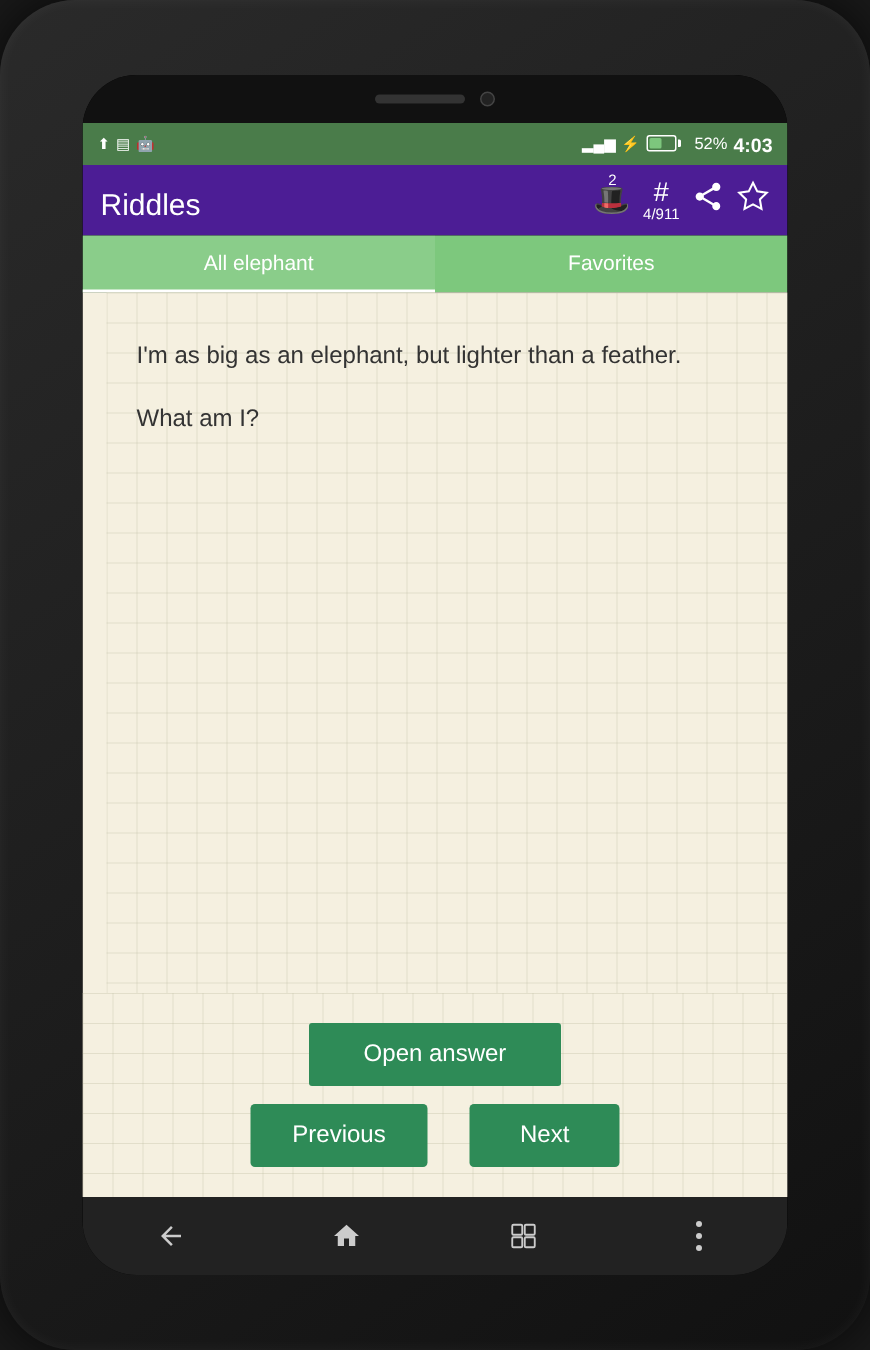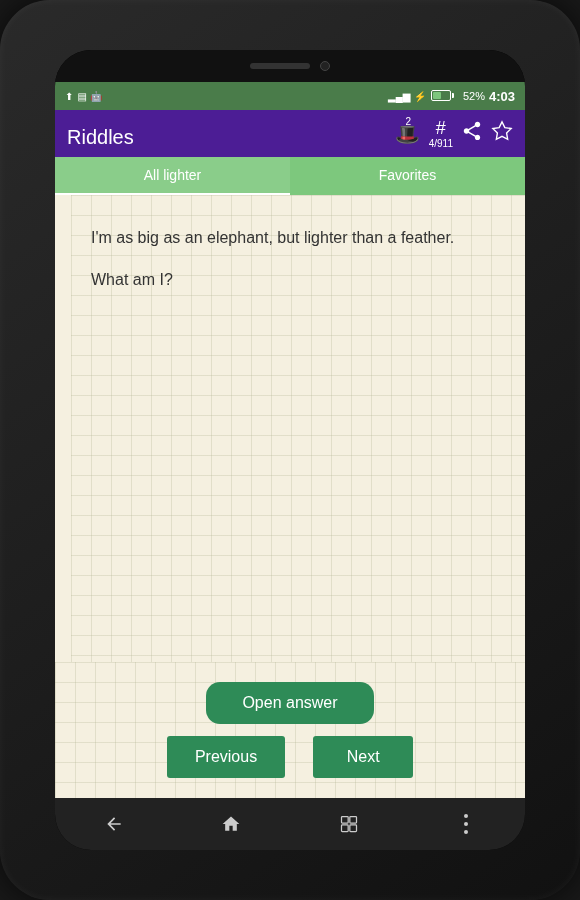--- a/index.html
+++ b/index.html
@@ -227,21 +227,21 @@
       background-size: 20px 20px;
     }
 
     .btn-open-answer {
       background: #2e8b57;
       color: #fff;
       border: none;
       padding: 12px 36px;
       font-size: 16px;
       cursor: pointer;
-      border-radius: 14px;
+      border-radius: 2px;
       min-width: 160px;
     }
 
     .btn-row {
       display: flex;
       gap: 28px;
     }
 
     .btn-nav {
       background: #2e8b57;
@@ -328,21 +328,21 @@
         <div class="header-icon-btn">
           <svg width="22" height="22" viewBox="0 0 24 24" fill="none" stroke="white" stroke-width="1.5">
             <polygon points="12,2 15.09,8.26 22,9.27 17,14.14 18.18,21.02 12,17.77 5.82,21.02 7,14.14 2,9.27 8.91,8.26"></polygon>
           </svg>
         </div>
       </div>
     </div>
 
     <div class="tab-bar">
       <div class="tab-item active">
-        <span>All lighter</span>
+        <span>All elephant</span>
       </div>
       <div class="tab-item">
         <span>Favorites</span>
       </div>
     </div>
 
     <div class="main-content">
       <div class="riddle-area">
         <p class="riddle-text">I'm as big as an elephant, but lighter than a feather.</p>
         <p class="riddle-question">What am I?</p>

